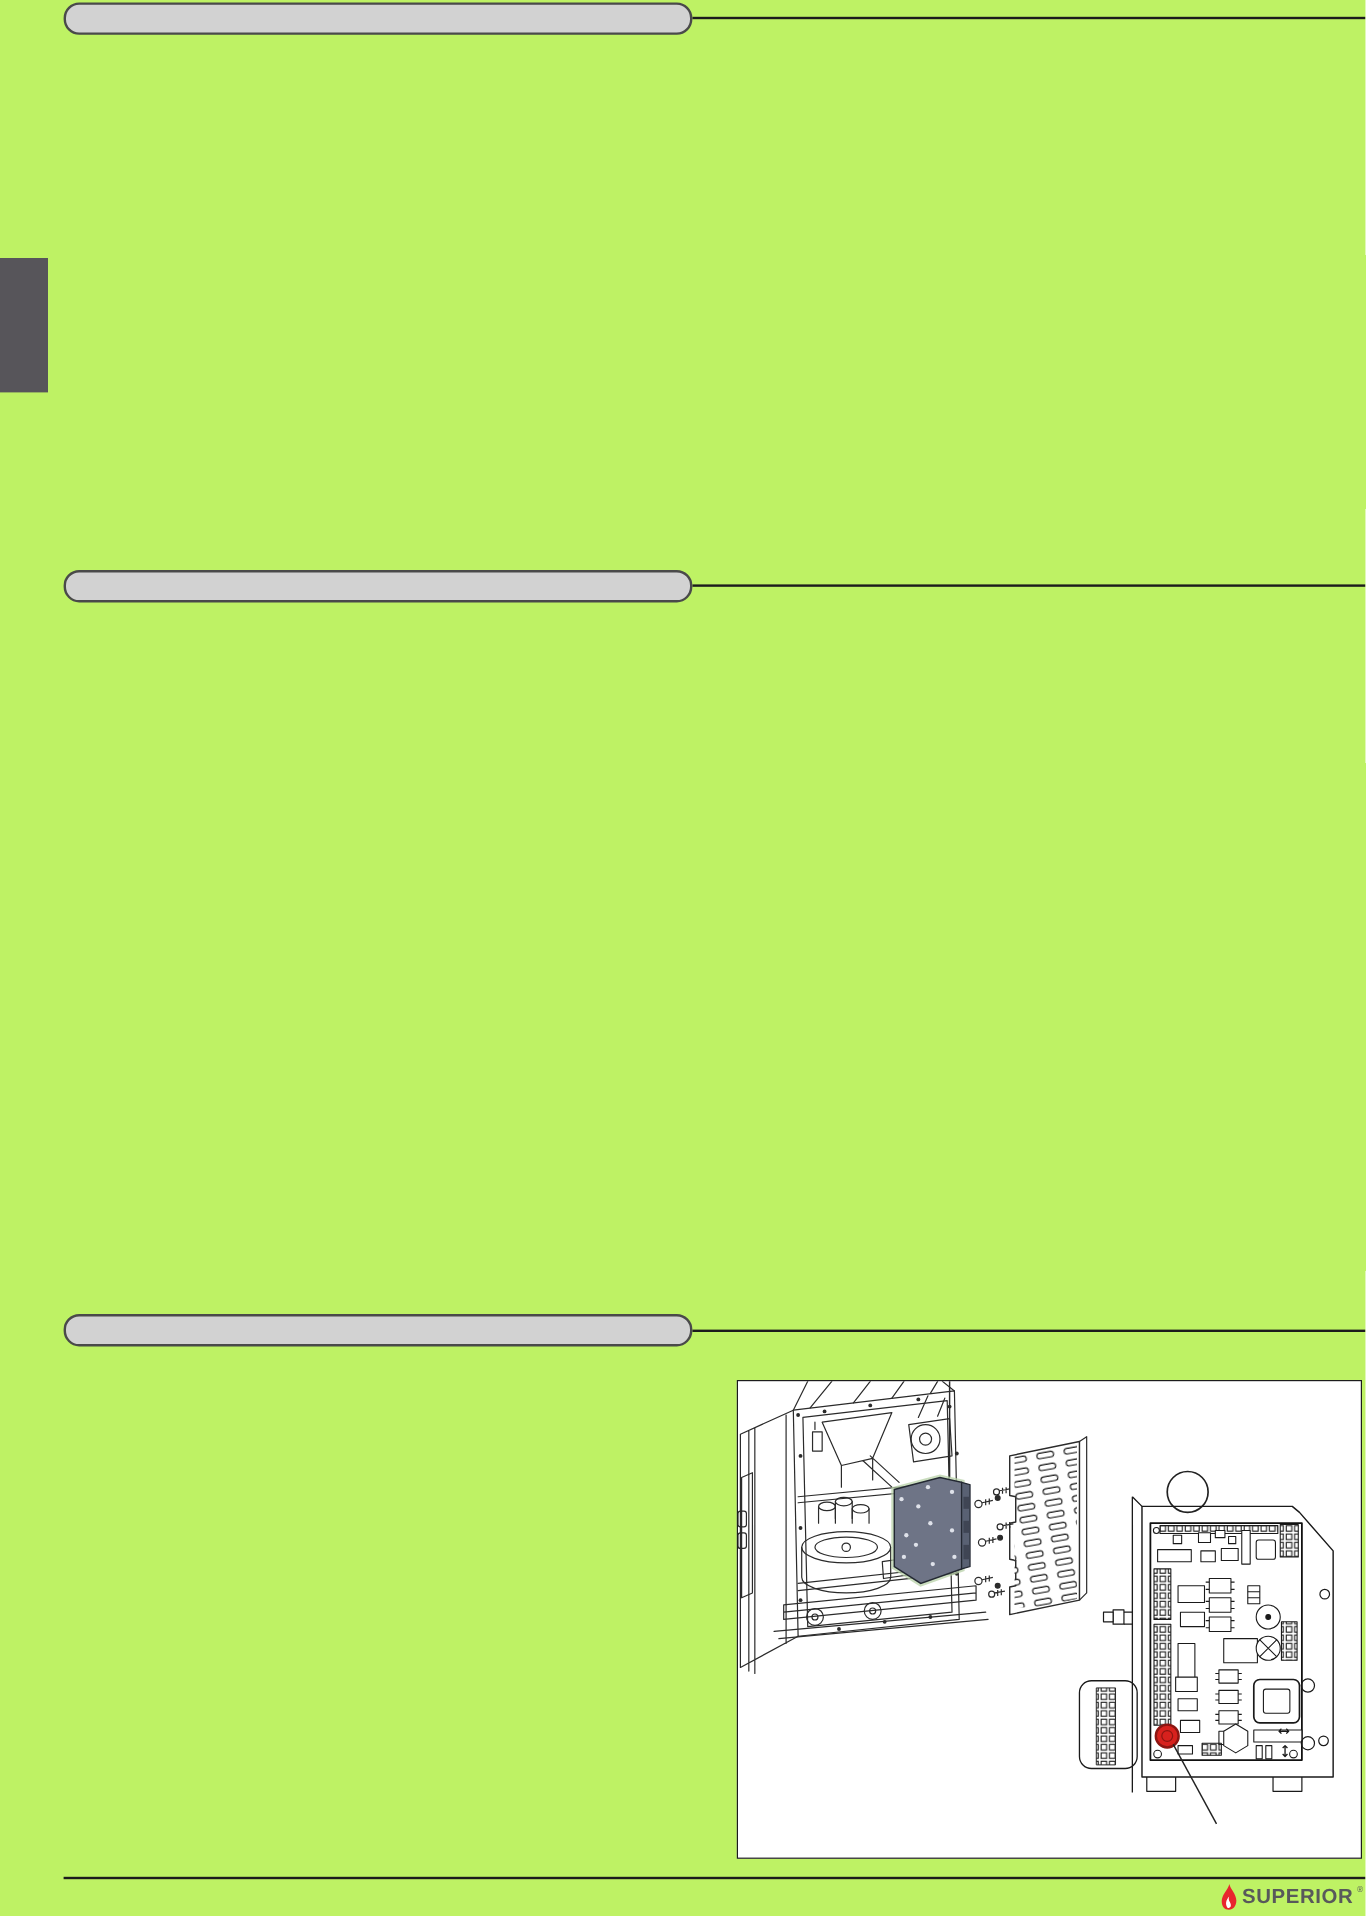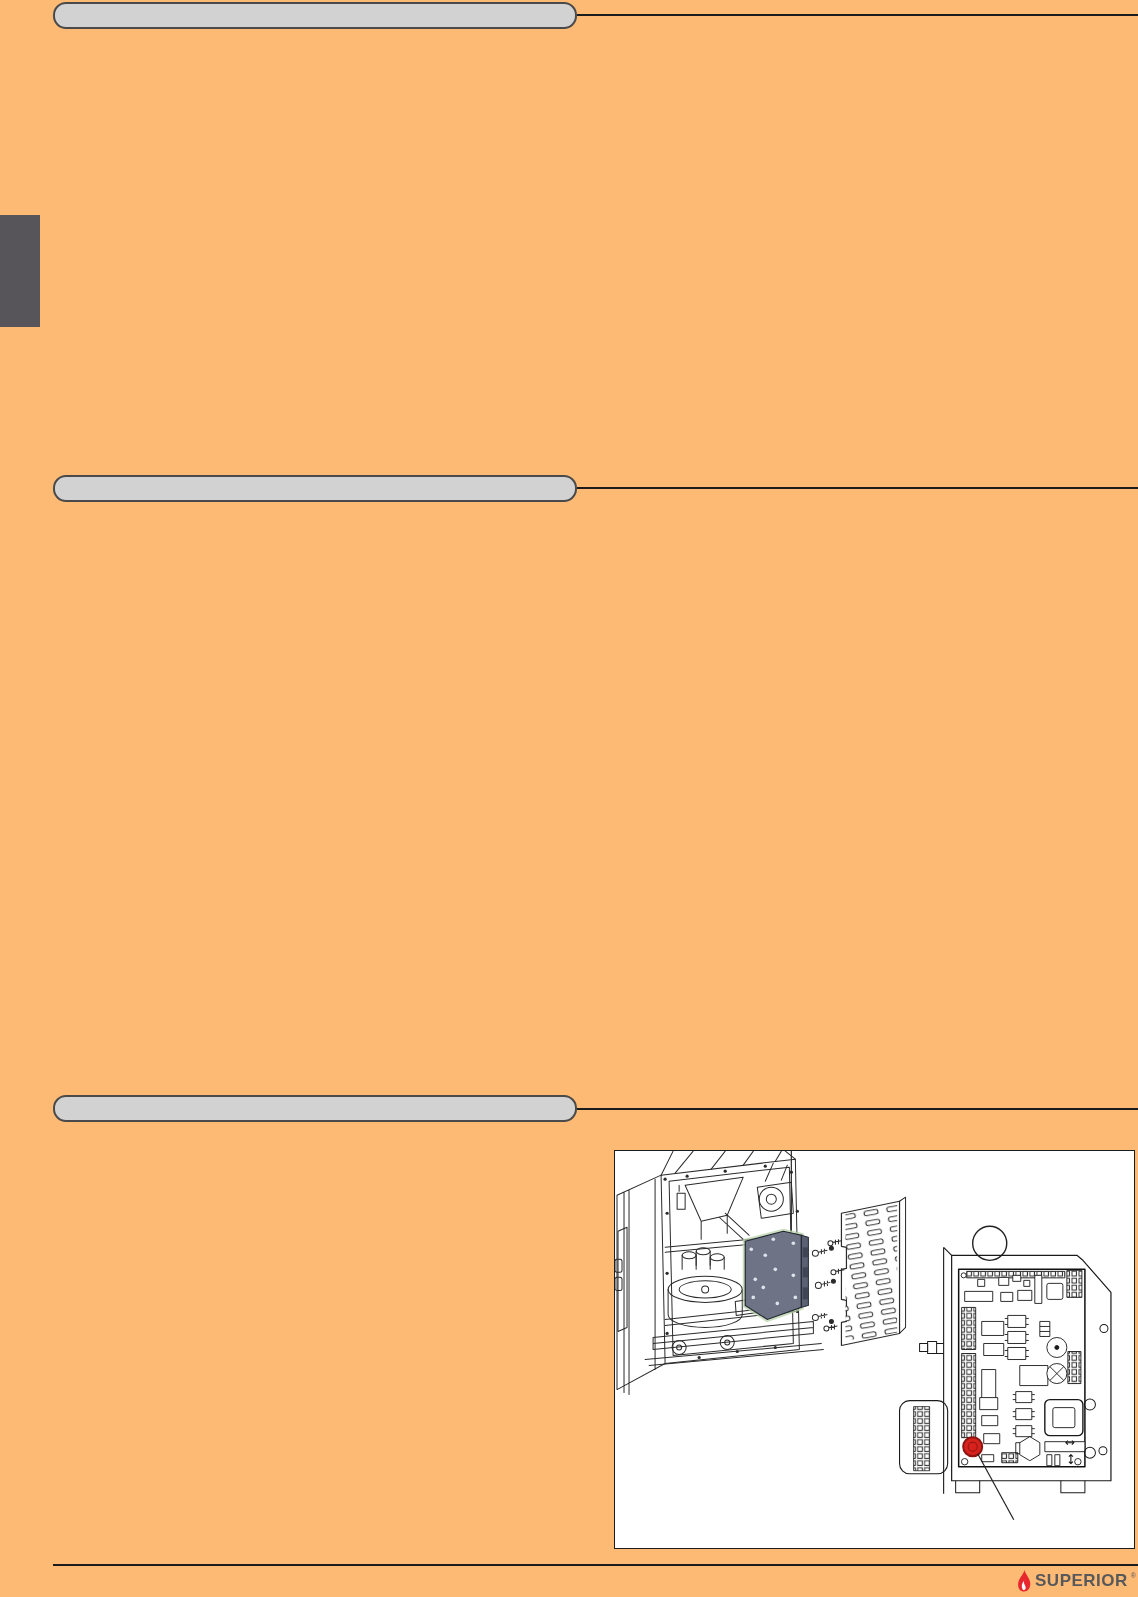--- a/index.html
+++ b/index.html
@@ -1,19 +1,19 @@
 <!DOCTYPE html>
 <html><head>
 <meta charset="utf-8">
 <style>
   html,body{margin:0;padding:0;background:#ffffff;}
   .page{
     position:relative;
     width:1138px;height:1597px;
-    background:#fdba74;
+    background:#bef264;
     overflow:hidden;
     font-family:"Liberation Sans", sans-serif;
   }
   
   .section-header{position:absolute;left:0;right:0;height:30px;}
   .section-header .pill{
     position:absolute;left:53px;width:524px;height:27px;
     background:#d2d2d2;
     border:2px solid #4a4a4a;
     border-radius:13px;

